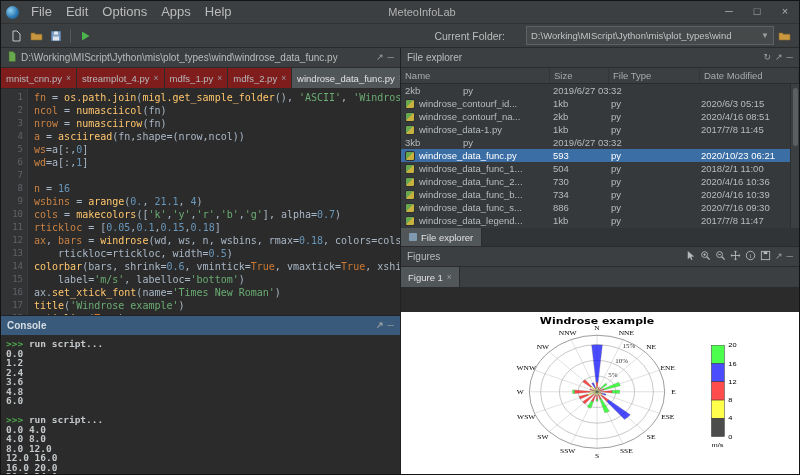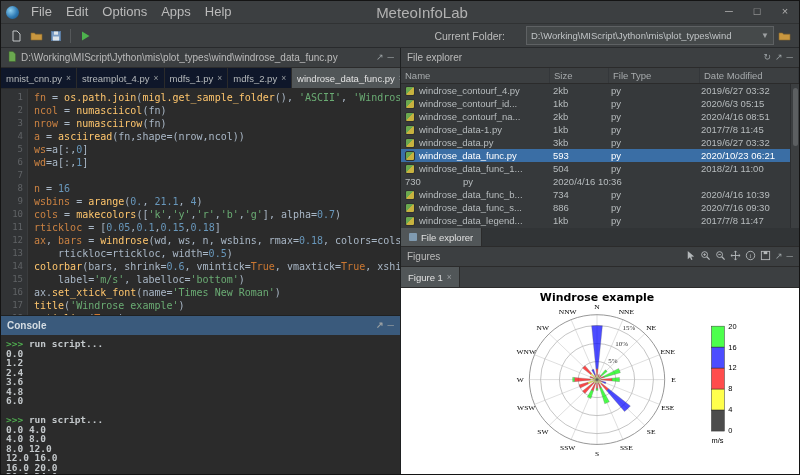--- a/index.html
+++ b/index.html
@@ -4,21 +4,21 @@
 <style>
   html,body{margin:0;padding:0;}
   body{width:800px;height:475px;background:#2b2b2b;font-family:"Liberation Sans",sans-serif;overflow:hidden;position:relative;}
   .win{position:absolute;inset:0;display:flex;flex-direction:column;border:1px solid #141414;background:#2b2b2b;}
 
   
   .titlebar{flex:0 0 22px;height:22px;background:#3c3f41;display:flex;align-items:center;position:relative;border-bottom:1px solid #303233;}
   .logo{width:13px;height:13px;border-radius:50%;background:radial-gradient(circle at 35% 35%,#8fd0f0,#2f7bb5 55%,#174d7c);margin:0 5px 0 5px;flex:none;}
   .menubar{display:flex;height:22px;}
   .menu{color:#bbbbbb;font-size:13px;padding:0 7px;line-height:22px;cursor:default;}
-  .wtitle{position:absolute;left:0;right:0;text-align:center;color:#b2b2b2;font-size:15px;pointer-events:none;margin-left:44px;}
+  .wtitle{position:absolute;left:0;right:0;text-align:center;color:#b2b2b2;font-size:11px;pointer-events:none;margin-left:44px;}
   .winctrl{margin-left:auto;display:flex;z-index:2;}
   .wbtn{width:28px;height:22px;text-align:center;line-height:21px;color:#b0b0b0;font-size:11px;}
 
   
   .toolbar{flex:0 0 23px;height:23px;background:#3c3f41;border-bottom:1px solid #282a2c;display:flex;align-items:center;padding:0 5px;}
   .tbicon{width:18px;height:18px;display:flex;align-items:center;justify-content:center;margin:0 1px;flex:none;}
   .tbsep{width:1px;height:14px;background:#55585a;margin:0 4px;}
   .tbspacer{flex:1;}
   .cf-label{color:#bbbbbb;font-size:10.5px;margin-right:21px;}
   .combo{width:238px;height:17px;background:#45494a;border:1px solid #5e6163;color:#c0c4c6;font-size:9.5px;display:flex;align-items:center;padding:0 4px;overflow:hidden;white-space:nowrap;}
@@ -31,21 +31,21 @@
 
   
   .panelhead{flex:0 0 19px;height:19px;background:#3c3f41;display:flex;align-items:center;padding:0 6px;color:#bbbbbb;font-size:10px;border-bottom:1px solid #2b2b2b;overflow:hidden;}
   .panelhead .phicons{margin-left:auto;display:flex;align-items:center;gap:4px;color:#9aa0a3;font-size:9px;}
   .phglyph{line-height:19px;}
   .console-head{background:#3a5a7c;color:#d5dde3;}
   .pathtext{white-space:nowrap;overflow:hidden;text-overflow:ellipsis;margin-left:4px;}
 
   
   .tabbar{flex:0 0 20px;height:20px;background:#3c3f41;display:flex;border-bottom:1px solid #2b2b2b;overflow:hidden;}
-  .etab{display:flex;align-items:center;gap:4px;padding:0 5px;font-size:9.5px;color:#b6babc;border-right:1px solid #2b2b2b;background:#0f172a;white-space:nowrap;}
+  .etab{display:flex;align-items:center;gap:4px;padding:0 5px;font-size:9.5px;color:#b6babc;border-right:1px solid #2b2b2b;background:#7f1d1d;white-space:nowrap;}
   .etab.active{background:#515658;color:#e2e2e2;}
   .etab .x{color:#999da0;font-size:8.5px;}
 
   
   .codewrap{flex:1;display:flex;min-height:0;background:#2b2b2b;overflow:hidden;font-family:"DejaVu Sans Mono",monospace;font-size:10px;line-height:13px;}
   .gutter{flex:0 0 22px;width:22px;background:#313335;color:#606366;text-align:right;padding:2px 4px 0 0;border-right:1px solid #3a3c3e;font-size:9px;}
   .code{flex:1;padding:2px 0 0 6px;white-space:pre;color:#a9b7c6;overflow:hidden;}
   .tok-v{color:#cb8242;}
   .tok-f{color:#ffc66d;}
   .tok-s{color:#6aab73;}
@@ -74,21 +74,21 @@
   .vthumb{position:absolute;top:4px;right:1px;width:5px;height:58px;background:#5c5f61;border-radius:3px;}
 
   
   .exptabs{flex:0 0 18px;height:18px;background:#313436;display:flex;border-bottom:1px solid #2b2b2b;align-items:stretch;}
   .xtab{display:flex;align-items:center;gap:4px;padding:0 8px;font-size:9.5px;color:#a7abad;background:#3c3f41;border-right:1px solid #2b2b2b;}
   .xtab.active{background:#515658;color:#e0e0e0;}
   .xticon{width:8px;height:8px;background:#7f9ab0;display:inline-block;border-radius:1px;}
 
   
   .figtabs .etab{padding:0 7px;}
-  .figarea{flex:1;background:#ffffff;min-height:0;position:relative;}
+  .figarea{flex:1;background:#ffffff;min-height:0;position:relative;margin-top:24px;}
   .figarea svg{display:block;width:100%;height:100%;}
 </style>
 </head>
 <body>
 
 <div class="win">
 
   <div class="titlebar">
     <span class="logo"></span>
     <div class="menubar">
@@ -245,24 +245,20 @@
       <div class="tablehead">
         <div class="th c-name">Name</div>
         <div class="th c-size">Size</div>
         <div class="th c-type">File Type</div>
         <div class="th c-date">Date Modified</div>
       </div>
 
       <div class="tbody">
         <div>
             <div class="frow">
-              <div class="cell c-name">
-                <span class="pyicon"></span>
-                <span>windrose_contourf_4.py</span>
-              </div>
               <div class="cell c-size">2kb</div>
               <div class="cell c-type">py</div>
               <div class="cell c-date">2019/6/27 03:32</div>
             </div>
             <div class="frow">
               <div class="cell c-name">
                 <span class="pyicon"></span>
                 <span>windrose_contourf_id...</span>
               </div>
               <div class="cell c-size">1kb</div>
@@ -281,24 +277,20 @@
             <div class="frow">
               <div class="cell c-name">
                 <span class="pyicon"></span>
                 <span>windrose_data-1.py</span>
               </div>
               <div class="cell c-size">1kb</div>
               <div class="cell c-type">py</div>
               <div class="cell c-date">2017/7/8 11:45</div>
             </div>
             <div class="frow">
-              <div class="cell c-name">
-                <span class="pyicon"></span>
-                <span>windrose_data.py</span>
-              </div>
               <div class="cell c-size">3kb</div>
               <div class="cell c-type">py</div>
               <div class="cell c-date">2019/6/27 03:32</div>
             </div>
             <div class="frow selected">
               <div class="cell c-name">
                 <span class="pyicon"></span>
                 <span>windrose_data_func.py</span>
               </div>
               <div class="cell c-size">593</div>
@@ -308,20 +300,24 @@
             <div class="frow">
               <div class="cell c-name">
                 <span class="pyicon"></span>
                 <span>windrose_data_func_1...</span>
               </div>
               <div class="cell c-size">504</div>
               <div class="cell c-type">py</div>
               <div class="cell c-date">2018/2/1 11:00</div>
             </div>
             <div class="frow">
+              <div class="cell c-name">
+                <span class="pyicon"></span>
+                <span>windrose_data_func_2...</span>
+              </div>
               <div class="cell c-size">730</div>
               <div class="cell c-type">py</div>
               <div class="cell c-date">2020/4/16 10:36</div>
             </div>
             <div class="frow">
               <div class="cell c-name">
                 <span class="pyicon"></span>
                 <span>windrose_data_func_b...</span>
               </div>
               <div class="cell c-size">734</div>

